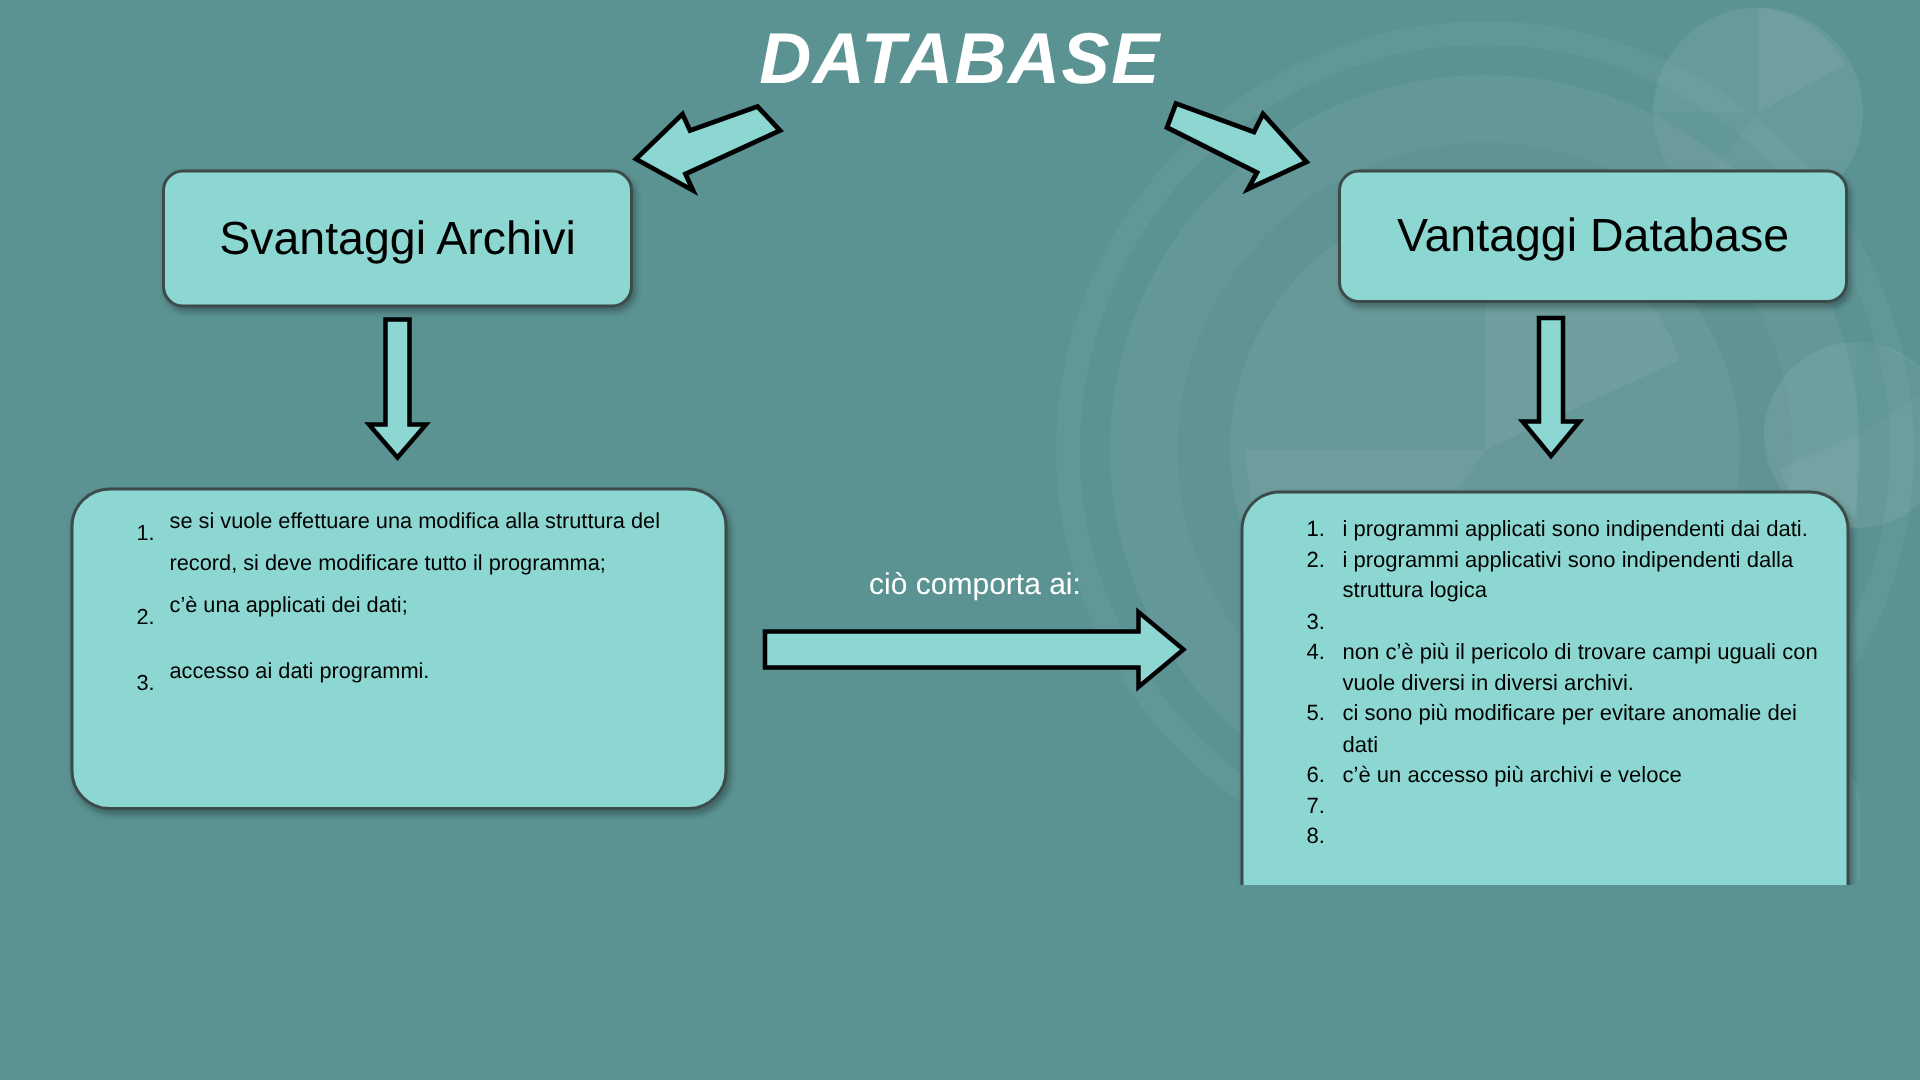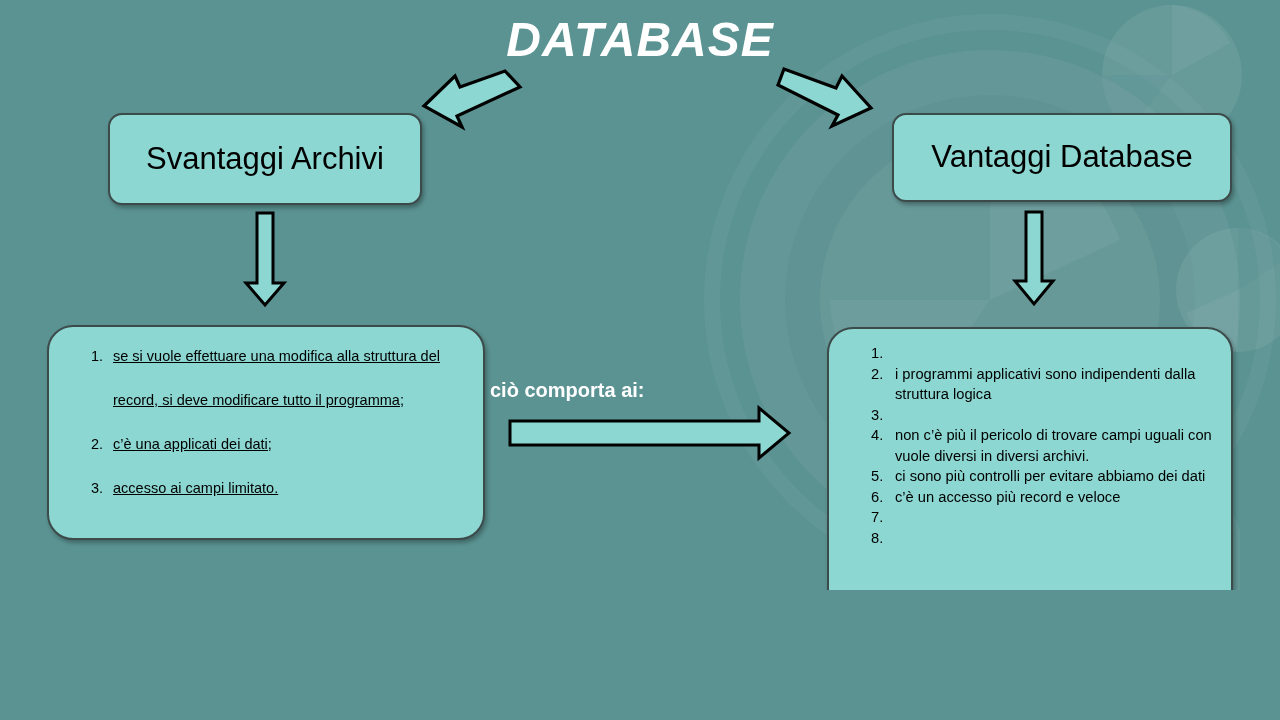--- a/index.html
+++ b/index.html
@@ -79,38 +79,39 @@
     flex: 0 0 auto;
     text-align: left;
   }
   .li .txt {
     flex: 1 1 auto;
   }
 
   
   #list-left .li { font-size: 14.5px; }
   #list-left .li .num { width: 50px; padding-left: 28px; box-sizing: border-box; }
-  #list-left .li .txt { line-height: 44px; text-decoration: underline; }
+  #list-left .li .txt { line-height: 28px; }
   #list-left .li { line-height: 44px; }
   #list-left .inner { padding: 7px 14px 0 14px; }
 
   
   #list-right .inner { padding: 14px 12px 0 12px; }
   #list-right .li { font-size: 14.7px; line-height: 20.5px; margin-bottom: 0px; }
   #list-right .li .num { width: 54px; padding-left: 30px; box-sizing: border-box; }
 
   
   #center-label {
     position: absolute;
     left: 490px;
     top: 379px;
     width: 320px;
+    text-align: center;
     color: #ffffff;
     font-size: 20px;
-    font-weight: bold;
+    font-weight: normal;
   }
 
   
   #arrows {
     position: absolute;
     left: 0; top: 0;
     width: 1280px; height: 720px;
     pointer-events: none;
   }
 </style>
@@ -173,48 +174,49 @@
         <div class="li">
           <span class="num">1.</span>
           <span class="txt">se si vuole effettuare una modifica alla struttura del record, si deve modificare tutto il programma;</span>
         </div>
         <div class="li">
           <span class="num">2.</span>
           <span class="txt">c’è una applicati dei dati;</span>
         </div>
         <div class="li">
           <span class="num">3.</span>
-          <span class="txt">accesso ai campi limitato.</span>
+          <span class="txt">accesso ai dati programmi.</span>
         </div>
       </div>
   </div>
 
   <div class="list-box" id="list-right">
     <div class="inner">
         <div class="li">
           <span class="num">1.</span>
+          <span class="txt">i programmi applicati sono indipendenti dai dati.</span>
         </div>
         <div class="li">
           <span class="num">2.</span>
           <span class="txt">i programmi applicativi sono indipendenti dalla struttura logica</span>
         </div>
         <div class="li">
           <span class="num">3.</span>
         </div>
         <div class="li">
           <span class="num">4.</span>
           <span class="txt">non c’è più il pericolo di trovare campi uguali con vuole diversi in diversi archivi.</span>
         </div>
         <div class="li">
           <span class="num">5.</span>
-          <span class="txt">ci sono più controlli per evitare abbiamo dei dati</span>
+          <span class="txt">ci sono più modificare per evitare anomalie dei dati</span>
         </div>
         <div class="li">
           <span class="num">6.</span>
-          <span class="txt">c’è un accesso più record e veloce</span>
+          <span class="txt">c’è un accesso più archivi e veloce</span>
         </div>
         <div class="li">
           <span class="num">7.</span>
         </div>
         <div class="li">
           <span class="num">8.</span>
         </div>
       </div>
   </div>
 

